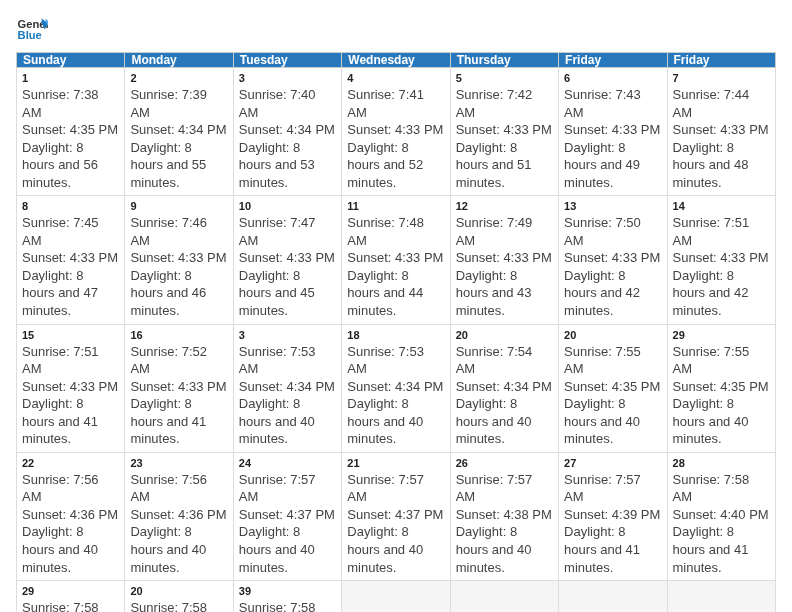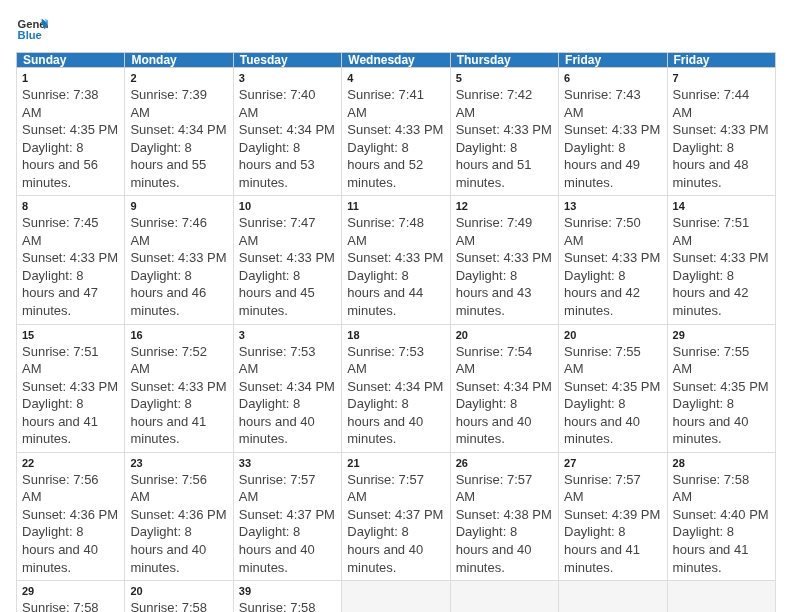--- a/index.html
+++ b/index.html
@@ -146,21 +146,21 @@
           <td><span class="day-num">16</span><span class="day-info">Sunrise: 7:52 AM<br>Sunset: 4:33 PM<br>Daylight: 8 hours and 41 minutes.</span></td>
           <td><span class="day-num">3</span><span class="day-info">Sunrise: 7:53 AM<br>Sunset: 4:34 PM<br>Daylight: 8 hours and 40 minutes.</span></td>
           <td><span class="day-num">18</span><span class="day-info">Sunrise: 7:53 AM<br>Sunset: 4:34 PM<br>Daylight: 8 hours and 40 minutes.</span></td>
           <td><span class="day-num">20</span><span class="day-info">Sunrise: 7:54 AM<br>Sunset: 4:34 PM<br>Daylight: 8 hours and 40 minutes.</span></td>
           <td><span class="day-num">20</span><span class="day-info">Sunrise: 7:55 AM<br>Sunset: 4:35 PM<br>Daylight: 8 hours and 40 minutes.</span></td>
           <td><span class="day-num">29</span><span class="day-info">Sunrise: 7:55 AM<br>Sunset: 4:35 PM<br>Daylight: 8 hours and 40 minutes.</span></td>
         </tr>
         <tr class="week-row">
           <td><span class="day-num">22</span><span class="day-info">Sunrise: 7:56 AM<br>Sunset: 4:36 PM<br>Daylight: 8 hours and 40 minutes.</span></td>
           <td><span class="day-num">23</span><span class="day-info">Sunrise: 7:56 AM<br>Sunset: 4:36 PM<br>Daylight: 8 hours and 40 minutes.</span></td>
-          <td><span class="day-num">33</span><span class="day-info">Sunrise: 7:57 AM<br>Sunset: 4:37 PM<br>Daylight: 8 hours and 40 minutes.</span></td>
+          <td><span class="day-num">24</span><span class="day-info">Sunrise: 7:57 AM<br>Sunset: 4:37 PM<br>Daylight: 8 hours and 40 minutes.</span></td>
           <td><span class="day-num">21</span><span class="day-info">Sunrise: 7:57 AM<br>Sunset: 4:37 PM<br>Daylight: 8 hours and 40 minutes.</span></td>
           <td><span class="day-num">26</span><span class="day-info">Sunrise: 7:57 AM<br>Sunset: 4:38 PM<br>Daylight: 8 hours and 40 minutes.</span></td>
           <td><span class="day-num">27</span><span class="day-info">Sunrise: 7:57 AM<br>Sunset: 4:39 PM<br>Daylight: 8 hours and 41 minutes.</span></td>
           <td><span class="day-num">28</span><span class="day-info">Sunrise: 7:58 AM<br>Sunset: 4:40 PM<br>Daylight: 8 hours and 41 minutes.</span></td>
         </tr>
         <tr class="last-row">
           <td><span class="day-num">29</span><span class="day-info">Sunrise: 7:58 AM<br>Sunset: 4:40 PM<br>Daylight: 8 hours and 42 minutes.</span></td>
           <td><span class="day-num">20</span><span class="day-info">Sunrise: 7:58 AM<br>Sunset: 4:41 PM<br>Daylight: 8 hours and 43 minutes.</span></td>
           <td><span class="day-num">39</span><span class="day-info">Sunrise: 7:58 AM<br>Sunset: 4:42 PM<br>Daylight: 8 hours and 43 minutes.</span></td>
           <td class="empty"></td>

